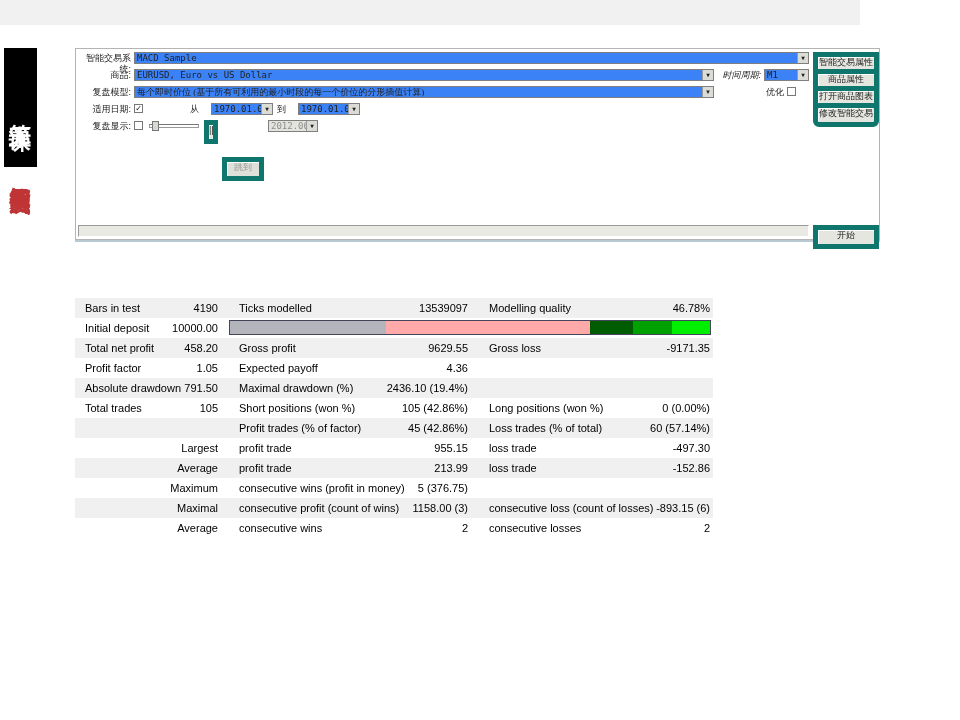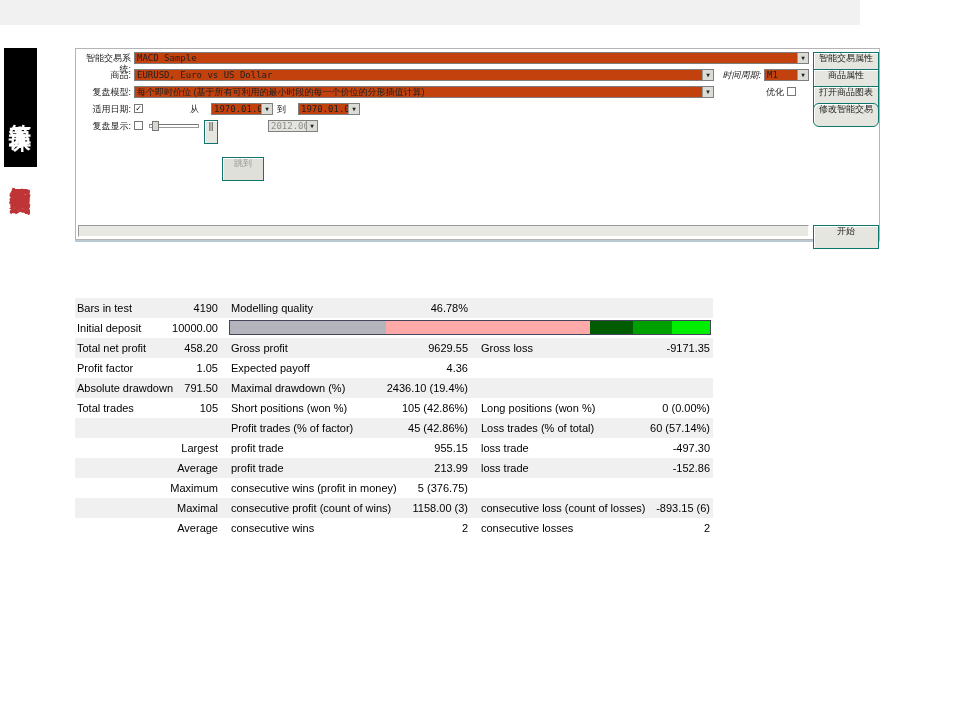--- a/index.html
+++ b/index.html
@@ -22,45 +22,45 @@
     font-size:21px; font-weight:bold; line-height:31px; letter-spacing:1px;
   }
 
   
   .tester {
     position:absolute; left:75px; top:48px; width:805px; height:192px;
     background:#ffffff; border:1px solid #b4b4b4;
     box-shadow:0 2px 0 #b9c9d3; font-size:9px; color:#222;
   }
   .flabel { position:absolute; width:55px; height:11px; line-height:11px; text-align:right; }
-  .combo  { position:absolute; height:12px; background:#c2410c; border:1px solid #7f7f7f;
+  .combo  { position:absolute; height:12px; background:#3b82f6; border:1px solid #7f7f7f;
             line-height:10px; padding:0 13px 0 2px; white-space:nowrap; overflow:hidden;
             font-family:"DejaVu Sans Mono", monospace; font-size:9px; }
   .combo .arrow { position:absolute; right:0; top:0; bottom:0; width:11px; background:#dcdcd6;
             border-left:1px solid #9a9a9a; font-size:6px; line-height:10px; text-align:center; color:#222; }
   .combo.disabled { background:#e4e4de; color:#8e8e8e; }
-  .btn    { position:absolute; height:24px; background:#e6e6e0; border:1px solid #0f766e;
+  .btn    { position:absolute; height:24px; background:#e6e6e0; border:5px solid #0f766e;
             box-shadow:inset 1px 1px 0 #ffffff; text-align:center; line-height:11px; font-size:9px; color:#222; }
   .btn.disabled { color:#9a9a9a; background:#e0e0da;margin-top:37px; }
   .chk    { position:absolute; width:9px; height:9px; background:#fff; border:1px solid #777;
             font-size:8px; line-height:8px; text-align:center; color:#111; }
   .slider-groove { position:absolute; width:50px; height:4px; border:1px solid #999;
             border-top-color:#777; background:#fff; }
   .slider-thumb  { position:absolute; left:2px; top:-4px; width:7px; height:10px;
             background:#d8d8d2; border:1px solid #777; }
   .progress { position:absolute; left:2px; top:176px; width:731px; height:12px;
             background:#e9e9e3; border:1px solid #9a9a9a; border-bottom-color:#fff; border-right-color:#fff; }
 
   
   .report { position:absolute; left:75px; top:298px; width:638px; font-size:11px; color:#000; }
   .trow { display:grid; grid-template-columns:146px 250px 242px; height:20px; line-height:20px; }
   .trow.alt { background:#f0f0f0; }
   .trow.barrow { grid-template-columns:146px 492px; }
   .cell { display:flex; justify-content:space-between; white-space:nowrap; overflow:hidden; }
-  .cell .lab { padding-left:2px; }
+  .cell .lab { padding-left:10px; }
   .cell .val { padding-right:3px; }
   .c2, .c3, .barcell { padding-left:8px; }
   .barcell { padding-right:2px; display:block; }
   .qbar { height:15px; margin-top:2px; border:1px solid #44445a; }
 </style>
 </head>
 <body>
 
 <div class="screen">
   <div class="top-band" style="background: rgb(241, 241, 241);"></div>
@@ -82,21 +82,21 @@
       <span class="arrow">▼</span>
     </div>
     <div class="flabel" style="left:633px;top:21px;width:52px;font-style:italic;">时间周期:</div>
     <div class="combo" style="left:688px;top:20px;width:45px;">
       <span>M1</span>
       <span class="arrow">▼</span>
     </div>
     <div class="btn" style="left:737px;top:20px;width:66px;">商品属性</div>
 
     <div class="flabel" style="left:0;top:38px;">复盘模型:</div>
-    <div class="combo" style="left:58px;top:37px;width:580px;font-family:Liberation Sans, sans-serif;">
+    <div class="combo" style="left:58px;top:37px;width:580px;font-family:Liberation Serif, serif;">
       <span>每个即时价位 (基于所有可利用的最小时段的每一个价位的分形插值计算)</span>
       <span class="arrow">▼</span>
     </div>
     <div class="flabel" style="left:672px;top:38px;width:36px;">优化</div>
     <div class="chk" style="left:711px;top:38px;"></div>
     <div class="btn" style="left:737px;top:37px;width:66px;">打开商品图表</div>
 
     <div class="flabel" style="left:0;top:55px;">适用日期:</div>
     <div class="chk" style="left:58px;top:55px;">✓</div>
     <div class="flabel" style="left:113px;top:55px;width:10px;">从</div>
@@ -126,20 +126,24 @@
     <div class="progress"></div>
     <div class="btn" style="left:737px;top:176px;width:66px;">开始</div>
   </div>
 
   <div class="report">
     <div class="trow alt">
       <div class="cell c1">
           <span class="lab">Bars in test</span>
           <span class="val">4190</span>
         </div>
+      <div class="cell c2">
+          <span class="lab">Ticks modelled</span>
+          <span class="val">13539097</span>
+        </div>
       <div class="cell c3">
           <span class="lab">Modelling quality</span>
           <span class="val">46.78%</span>
         </div>
     </div>
     <div class="trow barrow">
       <div class="cell c1">
           <span class="lab">Initial deposit</span>
           <span class="val">10000.00</span>
         </div>

